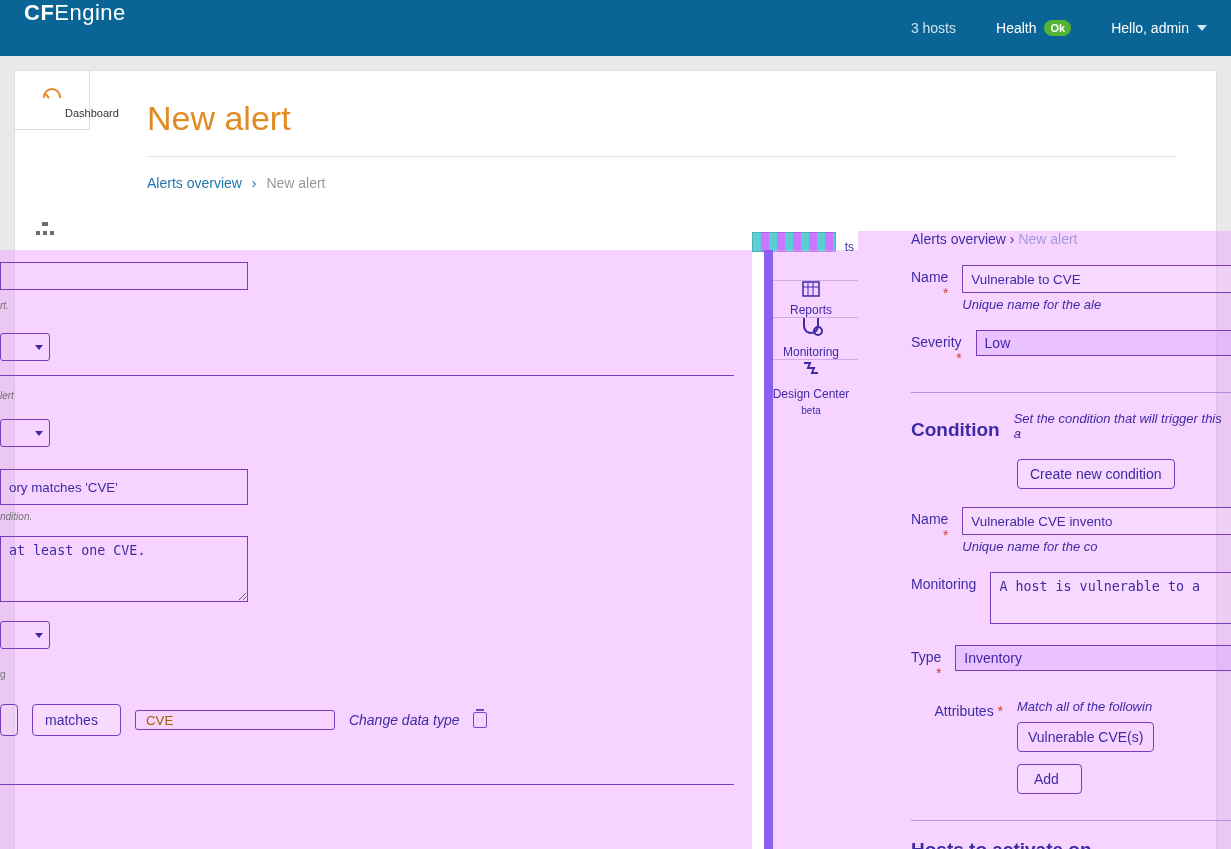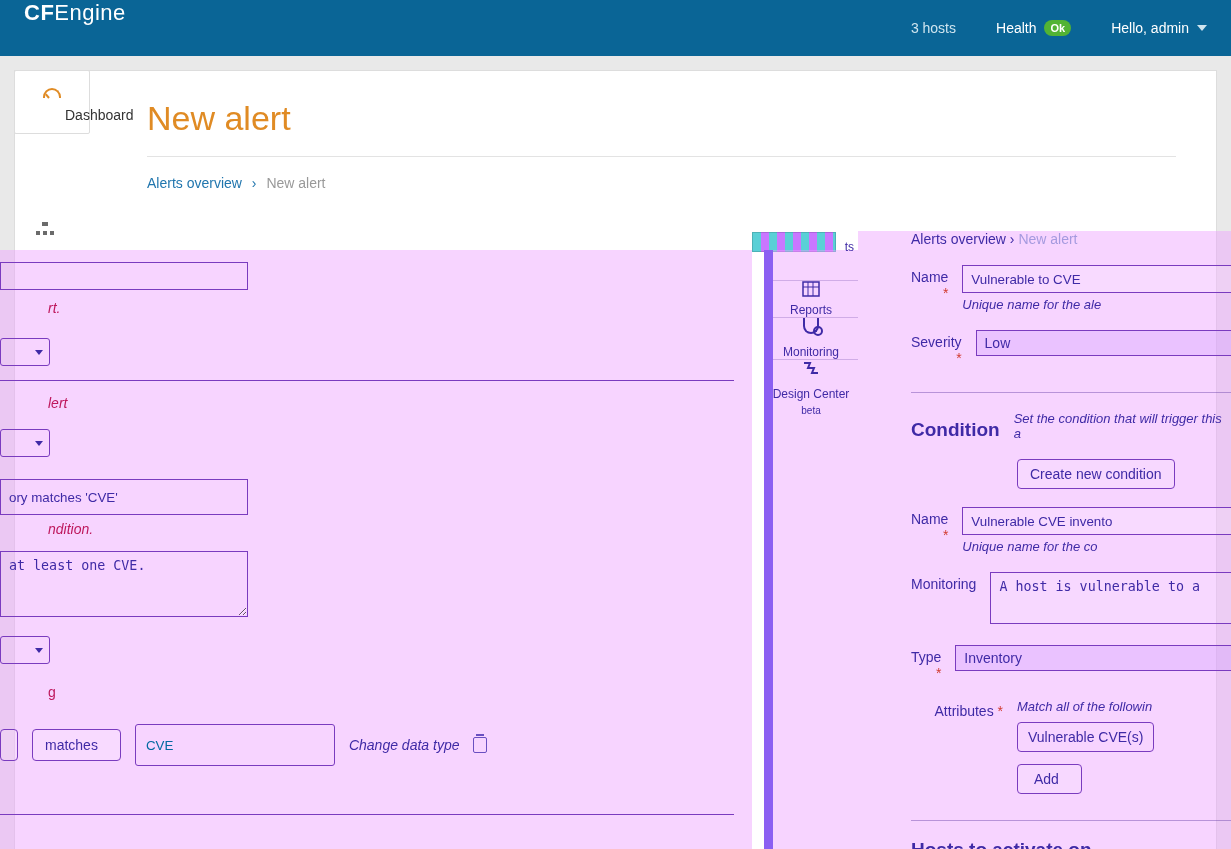--- a/index.html
+++ b/index.html
@@ -7,48 +7,48 @@
   .topbar { background: #0a6596; color: #fff; height: 56px; display: flex; padding: 0 24px; }
   .logo { font-size: 22px; font-weight: 400; letter-spacing: .5px; }
   .logo b { font-weight: 700; }
   .topbar-right { margin-left: auto; display: flex; align-items: center; gap: 40px; color: #cfe5ef; }
   .health { color:#fff; display:flex; align-items:center; gap:8px;}
   .ok-badge { background:#52b334; color:#fff; border-radius: 10px; font-size:11px; padding:2px 6px; font-weight:600;}
   .hello { color:#fff; display:flex; align-items:center; gap:8px;}
   .chev-down { width:0;height:0;border-left:5px solid transparent;border-right:5px solid transparent;border-top:6px solid #cfe5ef; }
   .page { position: relative; padding: 14px 0 0 0; }
   .sidebar { position:absolute; left:14px; top:14px; width:76px; background:#fff; border:1px solid #ddd; border-radius:2px; padding:14px 4px 10px; text-align:center;}
-  .sidebar .lbl { font-size:14px; color:#333; margin-top:6px;margin-left:46px;}
+  .sidebar .lbl { font-size:11px; color:#333; margin-top:6px;margin-left:46px;}
   .main { background:#fff; margin:0 14px 0 14px; padding: 28px 40px 40px 132px; min-height:780px; border:1px solid #ddd;}
   .title { color:#e08b24; font-size:34px; font-weight:400; margin-bottom:18px;}
   hr.sep { border:0; border-top:1px solid #e3e3e3; margin-bottom:18px;}
   .crumbs { font-size:14px; color:#999;}
   .crumbs a { color:#2176ae; text-decoration:none;}
   .crumbs .chev { color:#2176ae; padding:0 6px;}
 
   
   .ovl { position:absolute; background: rgba(238,160,255,.45); }
   .mosaic { position:absolute; left:752px; top:176px; width:84px; height:20px;
     background:
       repeating-linear-gradient(90deg,#5ad0d6 0 8px,#c977ff 8px 16px),
       repeating-linear-gradient(0deg, rgba(0,0,0,.1) 0 4px, transparent 4px 8px);
     border:1px solid rgba(0,0,0,.15);
   }
   .leftpanel { left:0; top:194px; width:752px; height:655px; padding: 12px 18px 18px 0;}
   .leftpanel .ip { border:1px solid #7a3bbf; background:transparent; width:248px; height:28px;}
-  .helper { color:#be185d; font-style:italic; font-size:14px;padding-left:48px; }
+  .helper { color:#737373; font-style:italic; font-size:10px; }
   .purple { color:#3f2aa6; }
   .midselect { display:inline-flex; align-items:center; border:1px solid #7a3bbf; height:28px; width:50px; justify-content:flex-end; padding-right:6px; border-radius:3px;}
   .midselect .tri { width:0;height:0;border-left:4px solid transparent;border-right:4px solid transparent;border-top:5px solid #3f2aa6;}
   hr.pline { border:0; border-top:1px solid #7a3bbf; margin: 14px 0;}
   .tbox { border:1px solid #7a3bbf; width:248px; height:36px; padding:4px 8px; background:transparent;}
   .tarea { border:1px solid #7a3bbf; width:248px; height:66px; padding:6px 8px; background:transparent; resize:both;}
   .row { display:flex; align-items:center; gap:14px; }
   .ddbtn { border:1px solid #7a3bbf; border-radius:4px; height:32px; padding:0 12px; display:inline-flex; align-items:center; gap:10px; color:#3f2aa6; background:rgba(255,255,255,.15);}
-  .txtinput { border:1px solid #7a3bbf; border-radius:3px; height:42px; width:200px; padding:0 10px; color:#0369a1; background:transparent;}
+  .txtinput { border:1px solid #7a3bbf; border-radius:3px; height:20px; width:200px; padding:0 10px; color:#a16207; background:transparent;}
   .link { color:#3f2aa6; font-style:italic;}
   .trash { width:14px; height:16px; border:1.5px solid #6a4fc1; border-radius:2px; position:relative;}
   .trash::before{content:"";position:absolute;top:-4px;left:2px;right:2px;height:2px;background:#6a4fc1;}
 
   .midcol { left:764px; top:194px; width:94px; height:655px; padding-top:30px;}
   .midcol .item { text-align:center; padding:0 0; border-top:1px solid rgba(90,50,160,.25);}
   .midcol .item:first-child{border-top:0;}
   .midcol .ico { color:#3f2aa6; font-size:18px; display:block; margin-bottom:4px;}
   .midcol .tx { color:#3f2aa6; font-size:12px;}
   .midcol .beta { color:#3f2aa6; font-size:10px;}

